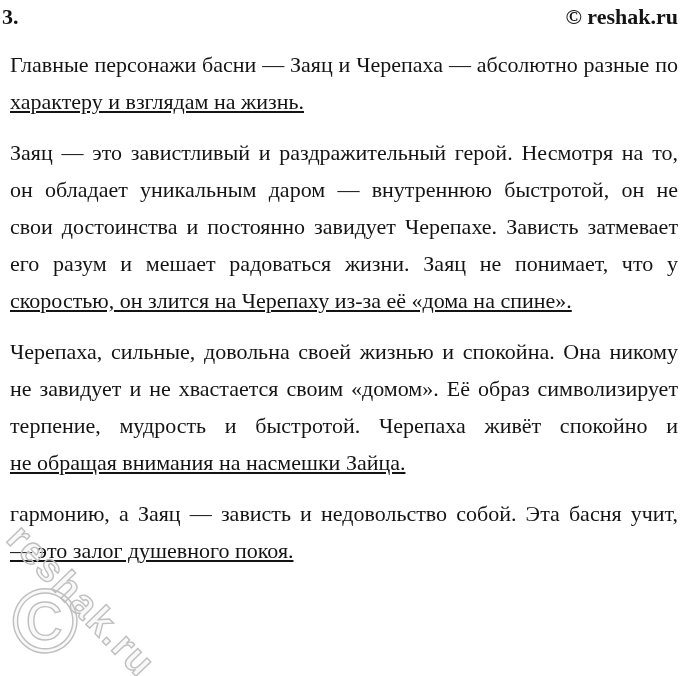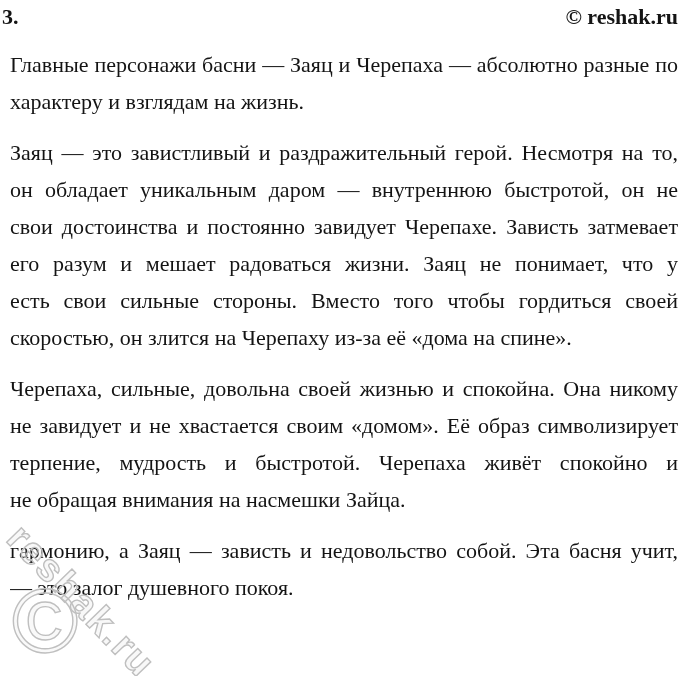--- a/index.html
+++ b/index.html
@@ -33,20 +33,21 @@
     height: 37px;
     line-height: 37px;
     text-align: justify;
     text-align-last: justify;
     white-space: normal;
     overflow: hidden;
   }
   .line.last {
     text-align: left;
     text-align-last: left;
+    text-decoration: underline;
   }
   
   .watermark {
     position: absolute;
     inset: 0;
     pointer-events: none;
   }
   .wm-text {
     position: absolute;
     left: 30px;
@@ -87,21 +88,20 @@
     <div class="para">
       <div class="line">Главные персонажи басни — Заяц и Черепаха — абсолютно разные по</div>
       <div class="line last">характеру и взглядам на жизнь.</div>
     </div>
 
     <div class="para">
       <div class="line">Заяц — это завистливый и раздражительный герой. Несмотря на то, что</div>
       <div class="line">он обладает уникальным даром — внутреннюю быстротой, он не ценит</div>
       <div class="line">свои достоинства и постоянно завидует Черепахе. Зависть затмевает</div>
       <div class="line">его разум и мешает радоваться жизни. Заяц не понимает, что у каждого</div>
-      <div class="line">есть свои сильные стороны. Вместо того чтобы гордиться своей</div>
       <div class="line last">скоростью, он злится на Черепаху из-за её «дома на спине».</div>
     </div>
 
     <div class="para">
       <div class="line">Черепаха, сильные, довольна своей жизнью и спокойна. Она никому</div>
       <div class="line">не завидует и не хвастается своим «домом». Её образ символизирует</div>
       <div class="line">терпение, мудрость и быстротой. Черепаха живёт спокойно и уверенно,</div>
       <div class="line last">не обращая внимания на насмешки Зайца.</div>
     </div>
 

